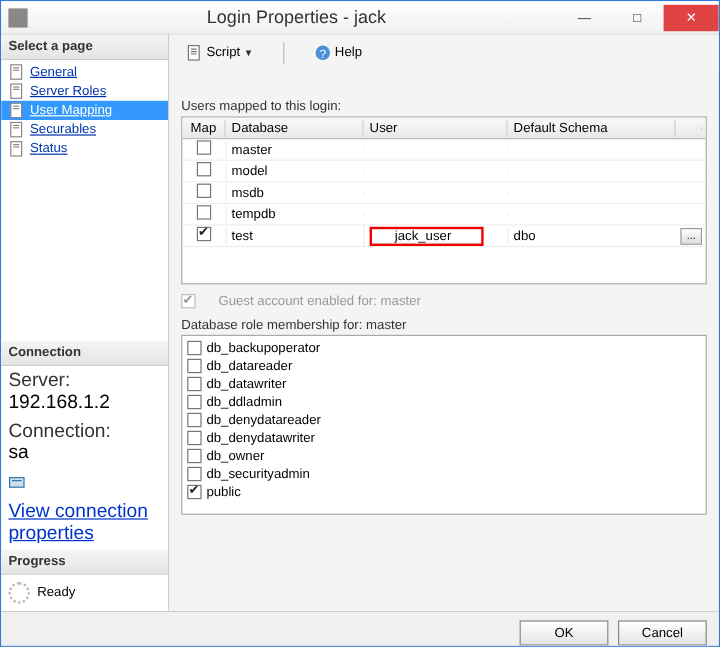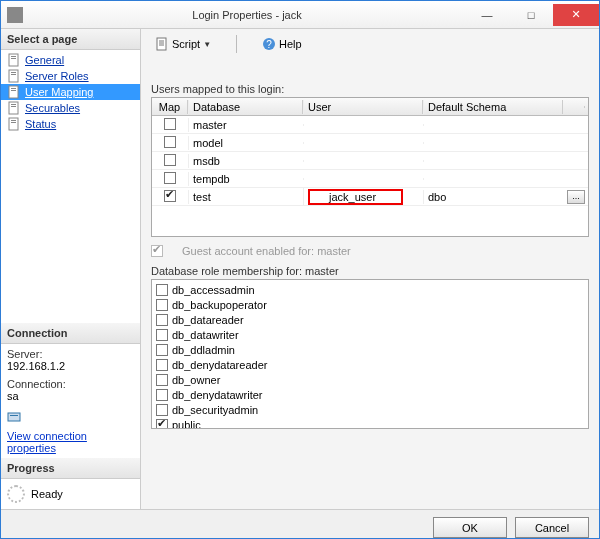--- a/index.html
+++ b/index.html
@@ -1,33 +1,33 @@
 <!DOCTYPE html>
 <html><head>
 <meta charset="utf-8">
 <style>
 * { box-sizing: border-box; margin: 0; padding: 0; }
 body { font-family: Tahoma, Arial, sans-serif; font-size: 11px; background: #fff; width: 600px; height: 539px; overflow: hidden; border: 1px solid #2e7cd6; }
 .titlebar { height: 28px; background: linear-gradient(#fff,#f0f0f0); display: flex; align-items: center; border-bottom: 1px solid #ccc; }
 .titlebar .icon { width: 16px; height: 16px; margin: 0 6px; background: #888; }
-.titlebar .title { flex: 1; text-align: center; color: #333; font-size: 11px; }
+.titlebar .title { flex: 1; text-align: center; color: #333; font-size: 15px; }
 .winbtns { display: flex; }
 .winbtn { width: 44px; height: 22px; display: flex; align-items: center; justify-content: center; font-size: 11px; color: #333; }
 .winbtn.close { background: #e04343; color: #fff; width: 46px; }
 .content { display: flex; height: 480px; }
 .sidebar { width: 140px; border-right: 1px solid #ccc; background: #fff; display: flex; flex-direction: column; }
 .panel-header { background: linear-gradient(#f5f5f5,#e4e4e4); border-bottom: 1px solid #ccc; padding: 4px 6px; font-weight: bold; color: #333; }
 .nav { padding: 2px 0 6px 0; }
 .nav-item { display: flex; align-items: center; padding: 1px 6px; cursor: pointer; }
 .nav-item.sel { background: #3399ff; color: #fff; }
 .nav-item .nicon { width: 14px; height: 14px; margin-right: 4px; display: inline-block; }
 .nicon svg { width: 14px; height: 14px; }
 .nav-item span.txt { text-decoration: underline; color: #0033aa; }
 .nav-item.sel span.txt { color: #fff; }
-.conn { padding: 4px 6px; font-size: 11px; }
+.conn { padding: 4px 6px; font-size: 16px; }
 .conn .lbl { color: #333; }
 .conn .link { color: #0033cc; text-decoration: underline; cursor: pointer; }
 .progress { padding: 6px; display: flex; align-items: center; }
 .spinner { width: 18px; height: 18px; border: 2px dotted #bbb; border-radius: 50%; margin-right: 6px; }
 .main { flex: 1; display: flex; flex-direction: column; background: #f4f4f4; }
 .toolbar { padding: 6px 10px; display: flex; align-items: center; gap: 17px; background: #f4f4f4; }
 .toolbar .tbtn { display: flex; align-items: center; gap: 3px; padding: 2px 4px; }
 .tool-icon { width: 14px; height: 14px; display: inline-block; }
 .arrow-down { font-size: 8px; color: #333; }
 .main-inner { margin: 24px 10px; display: flex; flex-direction: column; flex: 1; }
@@ -208,49 +208,45 @@
 
       <div class="guest-row">
         <span class="chk disabled checked"></span>
         <span>Guest account enabled for: master</span>
       </div>
 
       <div class="section-label">Database role membership for: master</div>
       <div class="roles" id="roles-list">
           <div class="role-item">
             <span class="chk"></span>
-            <span>db_accessadmin</span>
-          </div>
-          <div class="role-item">
-            <span class="chk"></span>
             <span>db_backupoperator</span>
           </div>
           <div class="role-item">
             <span class="chk"></span>
             <span>db_datareader</span>
           </div>
           <div class="role-item">
             <span class="chk"></span>
             <span>db_datawriter</span>
           </div>
           <div class="role-item">
             <span class="chk"></span>
             <span>db_ddladmin</span>
           </div>
           <div class="role-item">
             <span class="chk"></span>
             <span>db_denydatareader</span>
           </div>
           <div class="role-item">
             <span class="chk"></span>
+            <span>db_denydatawriter</span>
+          </div>
+          <div class="role-item">
+            <span class="chk"></span>
             <span>db_owner</span>
-          </div>
-          <div class="role-item">
-            <span class="chk"></span>
-            <span>db_denydatawriter</span>
           </div>
           <div class="role-item">
             <span class="chk"></span>
             <span>db_securityadmin</span>
           </div>
           <div class="role-item">
             <span class="chk checked"></span>
             <span>public</span>
           </div>
         </div>

